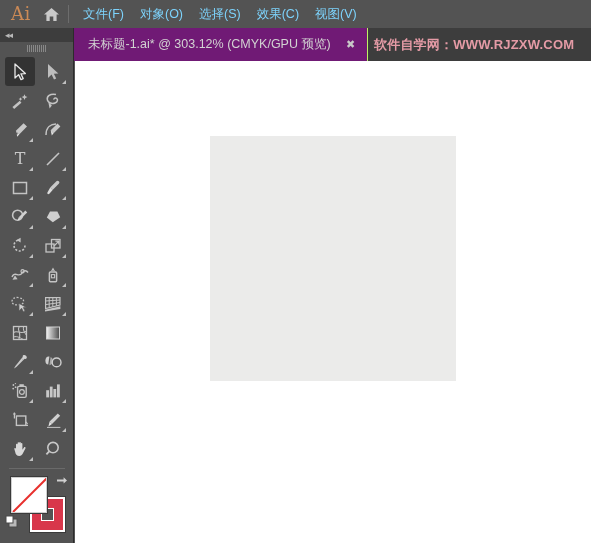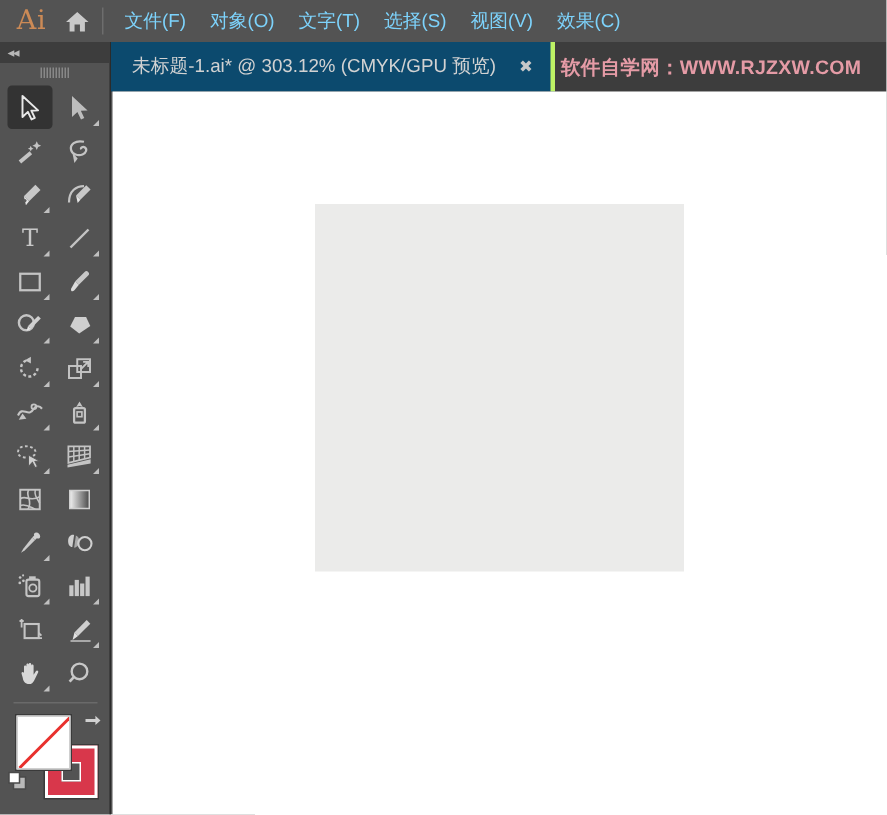--- a/index.html
+++ b/index.html
@@ -69,26 +69,26 @@
   .tabbar {
     position: absolute;
     left: 0; top: 28px;
     width: 591px; height: 33px;
     background: #3d3d3d;
   }
   .doc-tab {
     position: absolute;
     left: 74px; top: 0;
     height: 33px;
-    background: #0c4a6e;
+    background: #701a75;
     display: flex;
     align-items: center;
     box-sizing: border-box;
     padding: 0 4px 0 14px;
-    border-right: 3px solid #bef264;
+    border-right: 1px solid #bef264;
   }
   .doc-tab-title {
     color: #d2d2d2;
     font-size: 12.5px;
     white-space: nowrap;
   }
   .tab-close {
     width: 24px; height: 33px;
     display: flex; align-items: center; justify-content: center;
     color: #c8c8c8;
@@ -252,24 +252,23 @@
     <div class="ai-logo">Ai</div>
     <div class="home-btn">
       <svg width="17" height="15" viewBox="0 0 17 15">
         <path d="M8.5 1 L16 7.6 L13.6 7.6 L13.6 14 L10.3 14 L10.3 9.4 L6.7 9.4 L6.7 14 L3.4 14 L3.4 7.6 L1 7.6 Z" fill="#c9c9c9"></path>
       </svg>
     </div>
     <div class="menu-divider"></div>
     <div class="menu-items">
       <div class="menu-item">文件(F)</div>
       <div class="menu-item">对象(O)</div>
-      <div class="menu-item">文字(T)</div>
       <div class="menu-item">选择(S)</div>
+      <div class="menu-item">效果(C)</div>
       <div class="menu-item">视图(V)</div>
-      <div class="menu-item">效果(C)</div>
     </div>
   </div>
 
   <div class="tabbar">
     <div class="doc-tab">
       <span class="doc-tab-title">未标题-1.ai* @ 303.12% (CMYK/GPU 预览)</span>
       <span class="tab-close">✖</span>
     </div>
     <div class="watermark">软件自学网：WWW.RJZXW.COM</div>
   </div>

